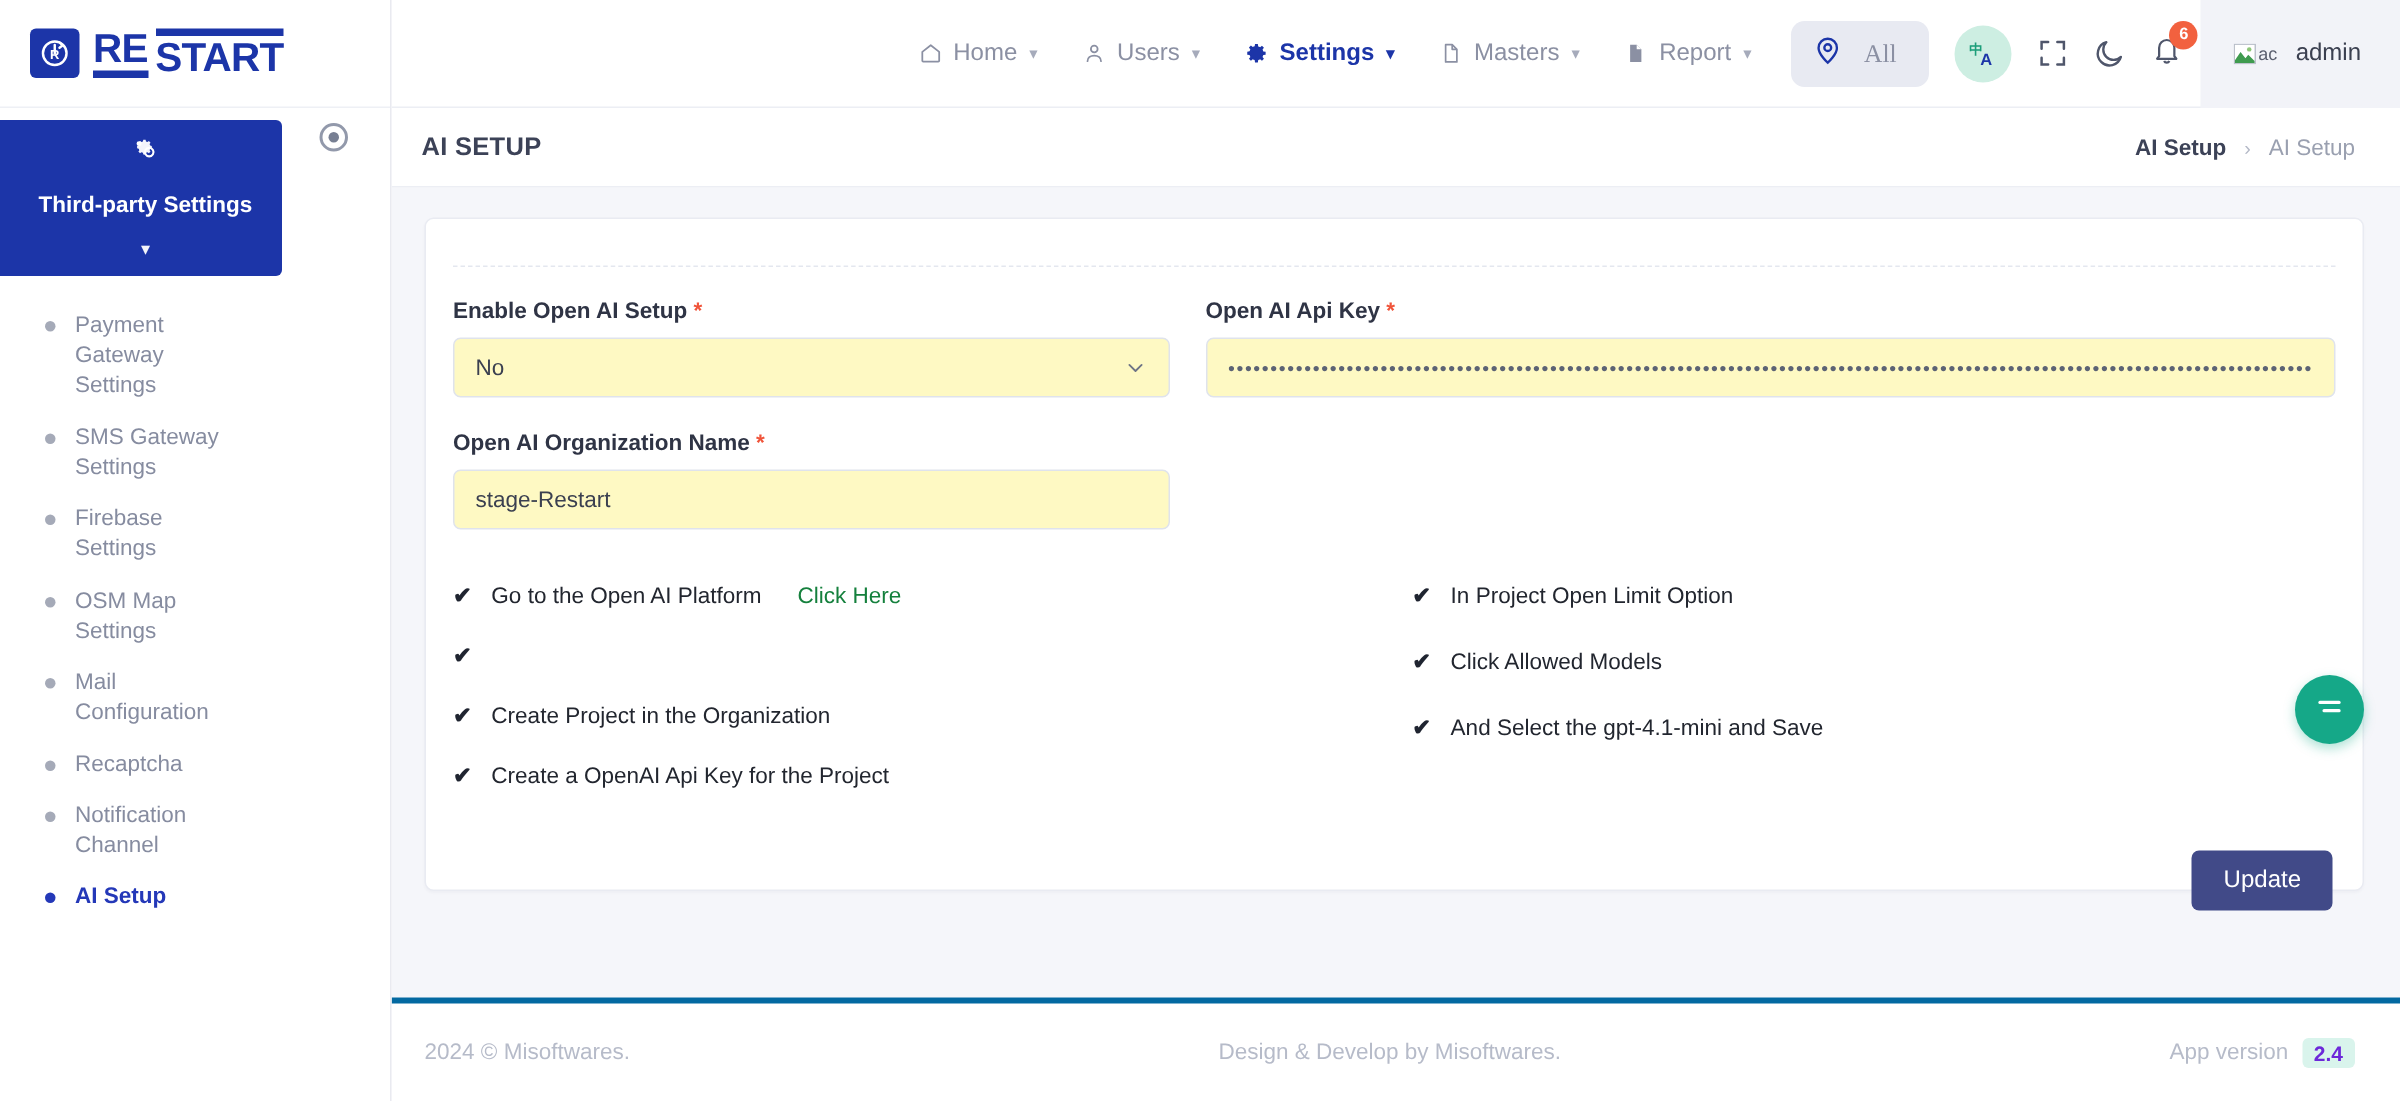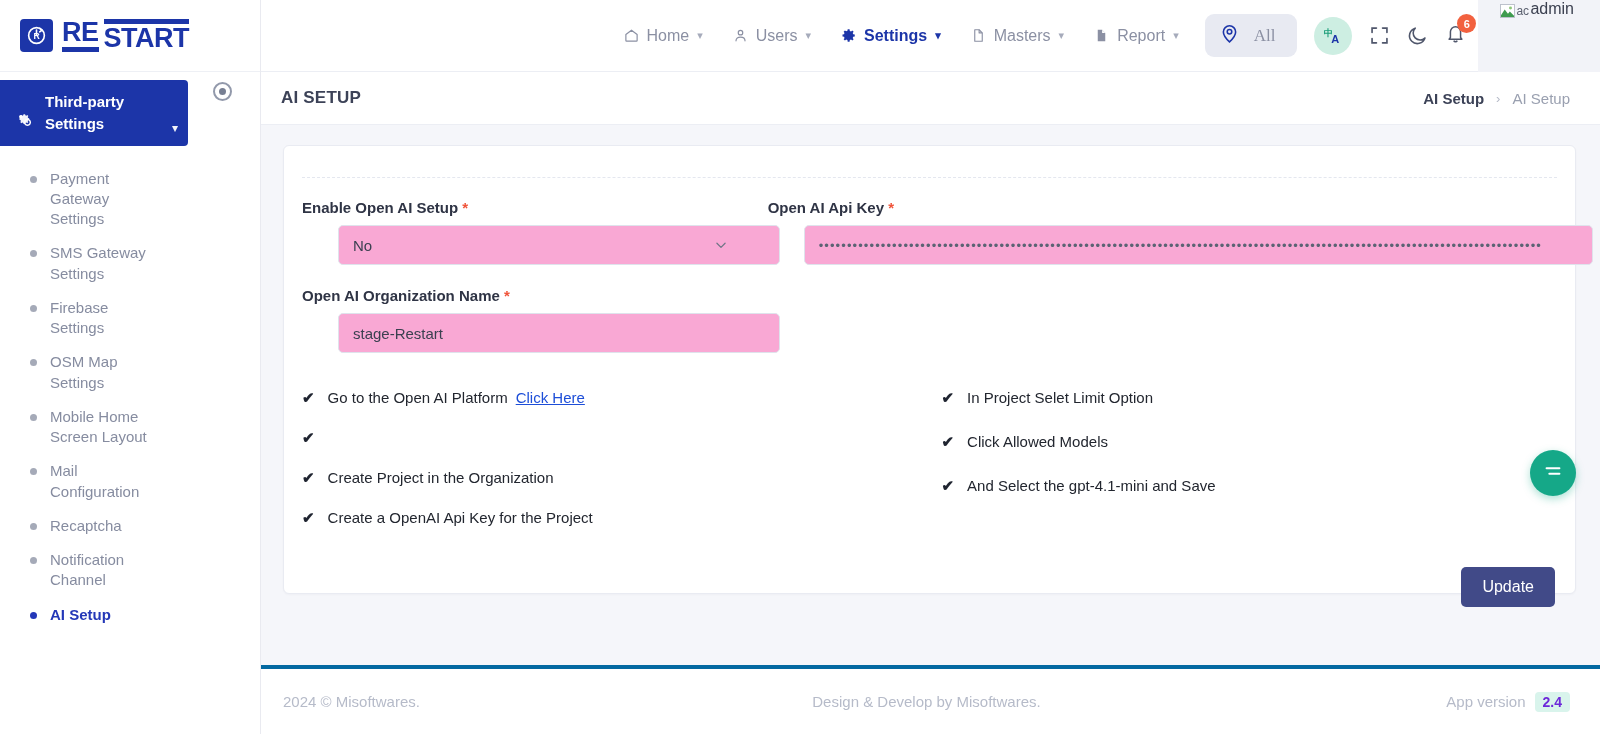--- a/index.html
+++ b/index.html
@@ -34,23 +34,24 @@
     letter-spacing: -0.5px; line-height: 1;
     display: flex; align-items: center; gap: 5px;
   }
   .brand-re { border-bottom: 5px solid #1c35a8; padding-bottom: 1px; }
   .brand-start { border-top: 5px solid #1c35a8; padding-top: 1px; text-align: right; }
 
   .side-header {
     background: #1c35a8; color: #fff;
     margin: 8px 72px 6px 0;
     padding: 11px 10px 11px 16px;
-    display: flex; align-items: flex-end; gap: 11px;
+    display: flex; align-items: center; gap: 11px;
     border-radius: 0 4px 4px 0;
     cursor: pointer;
+    flex-direction: column;
   }
   .side-header .sh-icon { width: 18px; flex: 0 0 18px; }
   .side-header .sh-label {
     font-size: 15px; font-weight: 700; line-height: 1.45; flex: 1;
   }
   .side-header .sh-chev { font-size: 12px; opacity: .95; }
 
   .collapse-dot {
     position: absolute; top: 82px; right: 28px;
     width: 19px; height: 19px; border-radius: 50%;
@@ -106,21 +107,21 @@
     font-size: 15px; font-weight: 700; color: #1c35a8; position: relative;
   }
   .bell-wrap { position: relative; cursor: pointer; }
   .bell-badge {
     position: absolute; top: -9px; right: -10px;
     background: #f2613f; color: #fff; font-size: 11px; font-weight: 700;
     min-width: 19px; height: 19px; border-radius: 50%;
     display: flex; align-items: center; justify-content: center;
   }
   .user-box {
-    display: flex; align-items: flex-start; 
+    display: flex; align-items: center; gap: 11px;
     background: #f2f3f8; height: 72px; padding: 0 26px 0 22px; margin-left: 12px;
     cursor: pointer;
   }
   .broken-img {
     width: 30px; height: 22px; position: relative;
     display: flex; align-items: center; gap: 1px;
   }
   .broken-img .bi-ico { width: 15px; height: 14px; position: relative; overflow: hidden; }
   .broken-img .bi-alt { font-size: 12px; color: #5c6170; }
   .user-name { font-size: 16px; color: #3b4050; }
@@ -145,37 +146,37 @@
   }
   .card-topline { height: 32px; border-bottom: 1px dashed #e4e7ef; }
 
   .form-grid { display: flex; gap: 24px; padding-top: 21px; }
   .col { flex: 1; }
   .field { margin-bottom: 22px; }
   .flabel { font-size: 15px; color: #2f3445; font-weight: 600; margin-bottom: 9px; display: block; }
   .req { color: #f0543a; font-weight: 700; }
   .fctl {
     width: 100%; height: 40px; border: 1px solid #dfe3ec; border-radius: 5px;
-    background: #f9a8d4; padding: 0 14px;
+    background: #fef9c3; padding: 0 14px;
     font-size: 15px; color: #3b4050; font-family: "Liberation Sans", sans-serif;
-    display: flex; align-items: center; margin-left: 36px;
+    display: flex; align-items: center;
   }
   .sel-wrap { position: relative; }
   .sel-chev {
     position: absolute; right: 15px; top: 13px; pointer-events: none;
     color: #6f7586;
   }
   .dots { letter-spacing: 1.1px; font-size: 13px; color: #5c6374; overflow: hidden; white-space: nowrap; }
 
   .checks { display: flex; gap: 24px; padding-top: 14px; }
   .checks .col { flex: 1; }
   .chk-row { display: flex; align-items: flex-start; gap: 13px; margin-bottom: 22px; }
   .chk-row .tick { color: #1f2430; font-size: 15px; line-height: 1.2; font-weight: 700; }
   .chk-row .ctext { font-size: 15px; color: #22262f; line-height: 1.2; }
-  .chk-row .clink { color: #1d4ed8; text-decoration: underline; cursor: pointer; margin-left: 8px; }
+  .chk-row .clink { color: #15803d; cursor: pointer; margin-left: 24px; }
   .right-checks .chk-row { margin-bottom: 26px; }
 
   .actions { display: flex; justify-content: flex-end; padding-top: 18px; padding-right: 2px; }
   .btn-update {
     background: #414a88; color: #fff; font-size: 16px;
     border: none; border-radius: 5px; padding: 11px 21px; cursor: pointer;
     font-family: "Liberation Sans", sans-serif;
   }
 
   .fab {
@@ -246,24 +247,20 @@
         <span class="bullet"></span>
         <span class="slabel">SMS Gateway Settings</span>
       </div>
       <div class="side-item">
         <span class="bullet"></span>
         <span class="slabel">Firebase Settings</span>
       </div>
       <div class="side-item">
         <span class="bullet"></span>
         <span class="slabel">OSM Map Settings</span>
-      </div>
-      <div class="side-item">
-        <span class="bullet"></span>
-        <span class="slabel">Mobile Home Screen Layout</span>
       </div>
       <div class="side-item">
         <span class="bullet"></span>
         <span class="slabel">Mail Configuration</span>
       </div>
       <div class="side-item">
         <span class="bullet"></span>
         <span class="slabel">Recaptcha</span>
       </div>
       <div class="side-item">
@@ -468,21 +465,21 @@
             </div>
             <div class="chk-row">
               <span class="tick">✔</span>
               <span class="ctext">Create a OpenAI Api Key for the Project</span>
             </div>
           </div>
 
           <div class="col right-checks">
             <div class="chk-row">
               <span class="tick">✔</span>
-              <span class="ctext">In Project Selet Limit Option</span>
+              <span class="ctext">In Project Open Limit Option</span>
             </div>
             <div class="chk-row">
               <span class="tick">✔</span>
               <span class="ctext">Click Allowed Models</span>
             </div>
             <div class="chk-row">
               <span class="tick">✔</span>
               <span class="ctext">And Select the gpt-4.1-mini and Save</span>
             </div>
           </div>

